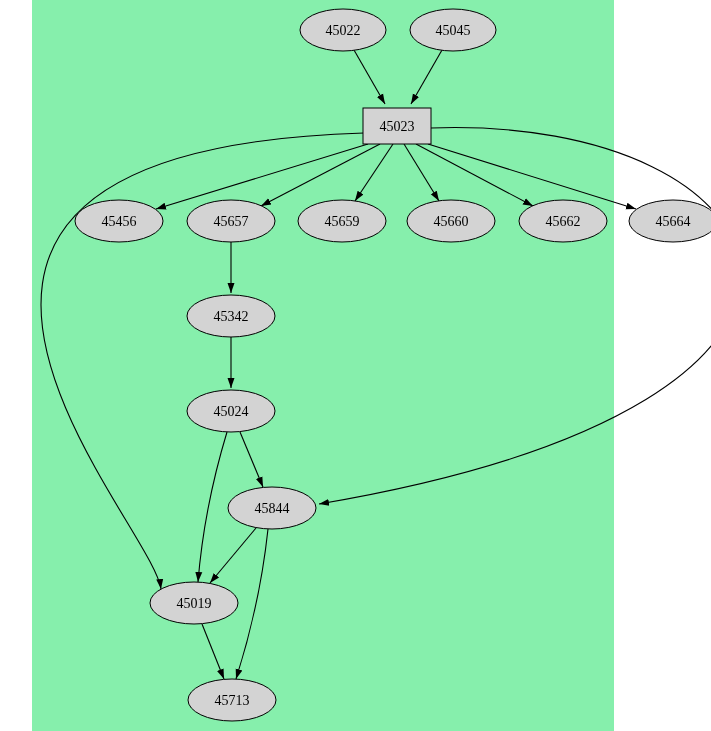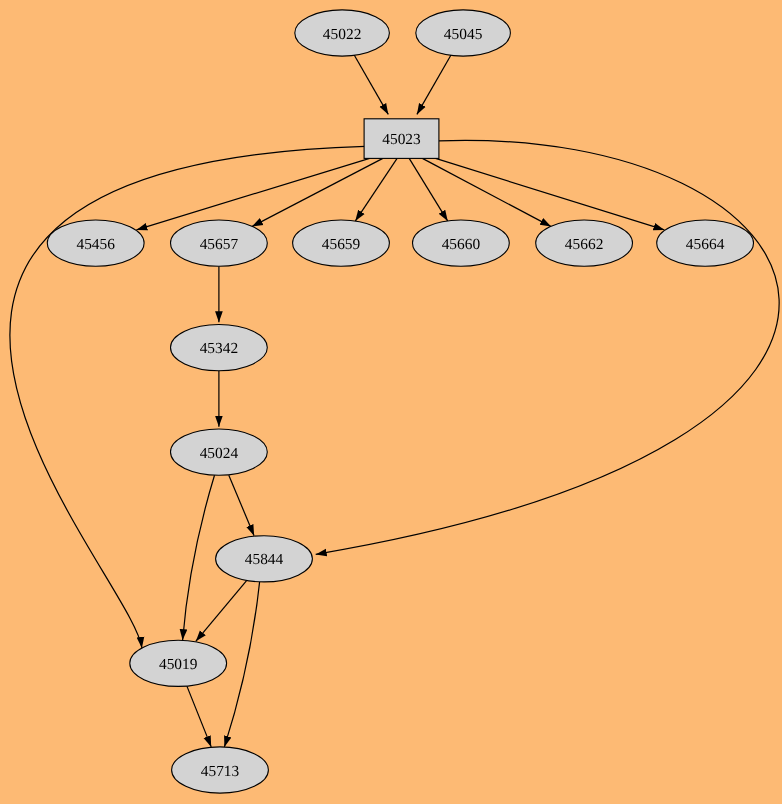--- a/index.html
+++ b/index.html
@@ -1,24 +1,25 @@
 <!DOCTYPE html>
 <html><head>
 <meta charset="utf-8">
 <style>
   html, body {
     margin: 0;
     padding: 0;
     background: #ffffff;
   }
   .canvas-wrap {
-    width: 711px;
+    width: 582px;
     height: 731px;
     position: relative;
-    background: #fdba74;
+    background: #86efac;
+    margin-left: 32px;
   }
   svg text {
     font-family: "Liberation Serif", serif;
     font-size: 14px;
     fill: #000000;
   }
   svg ellipse, svg rect {
     stroke-width: 1;
   }
   svg path.edge {

